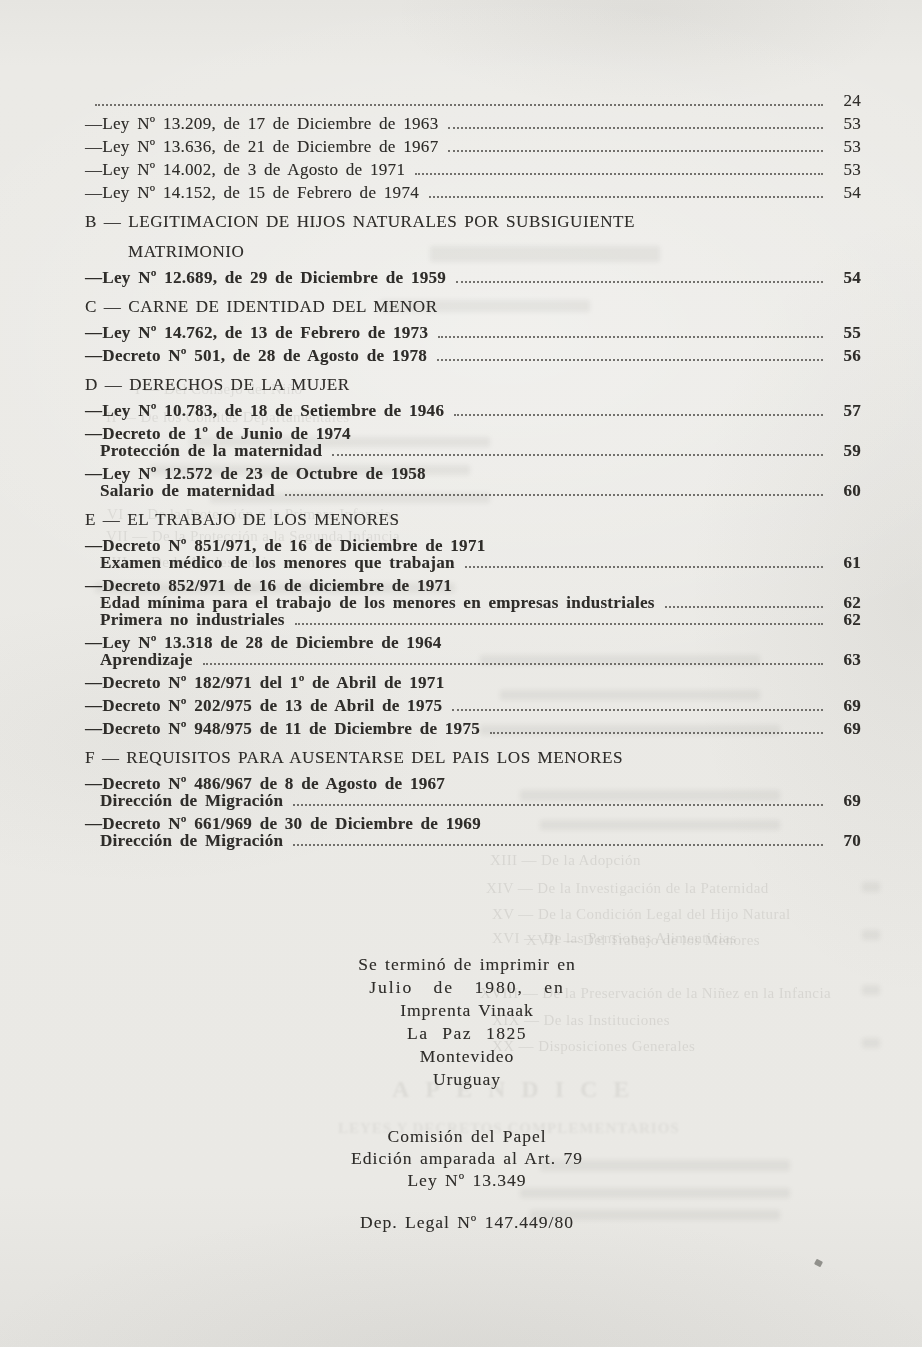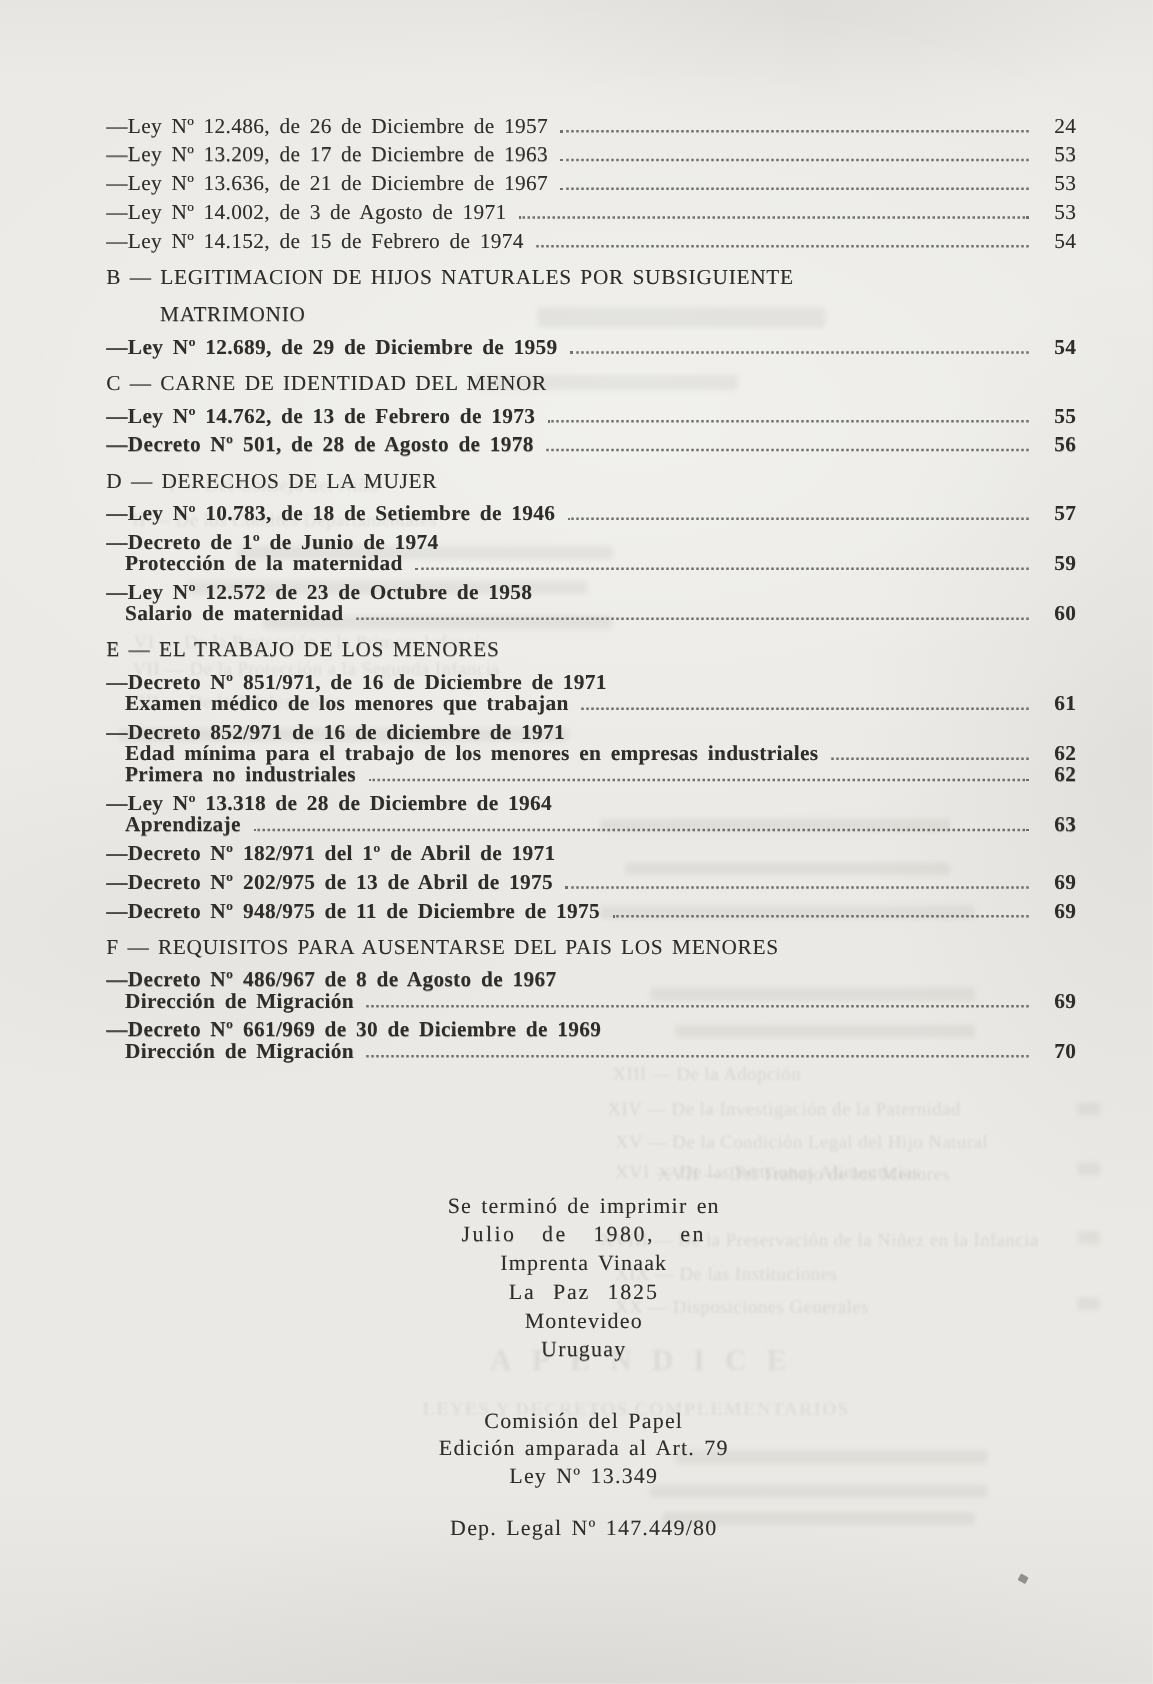--- a/index.html
+++ b/index.html
@@ -125,21 +125,20 @@
       <div class="smudge" style="left: 520px; top: 1188px; width: 270px; height: 10px;"></div>
       <div class="smudge" style="left: 530px; top: 1210px; width: 250px; height: 10px;"></div>
       <div class="speck" style="left: 815px; top: 1260px; width: 7px; height: 6px;"></div>
     </div>
 
   <div id="toc" class="toc">
       <div class="section">
         <div>
           <div class="entry">
             <div class="entry-row">
-              <span class="row-text">—Ley Nº 12.486, de 26 de Diciembre de 1957</span>
               <span class="leader"></span>
               <span class="pagenum">24</span>
             </div>
           </div>
           <div class="entry">
             <div class="entry-row">
               <span class="row-text">—Ley Nº 13.209, de 17 de Diciembre de 1963</span>
               <span class="leader"></span>
               <span class="pagenum">53</span>
             </div>

